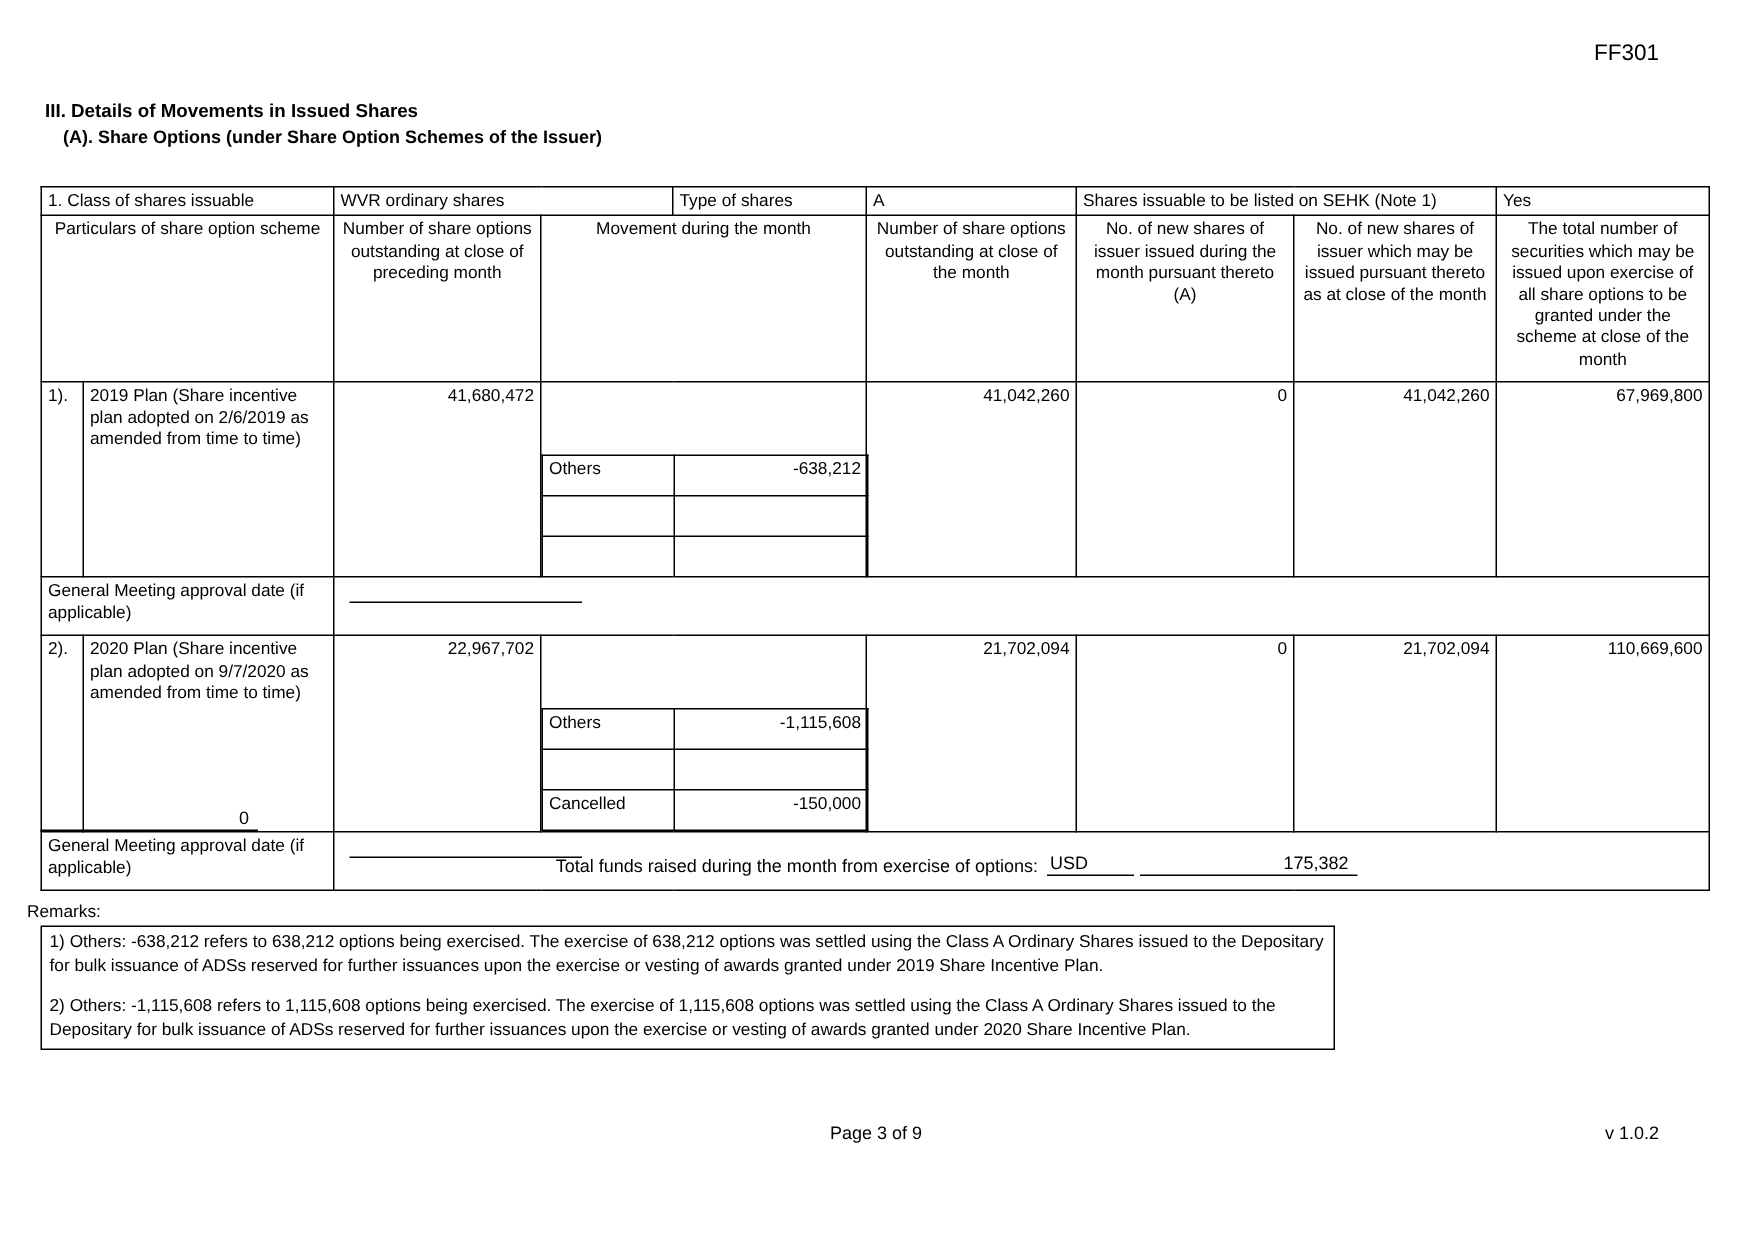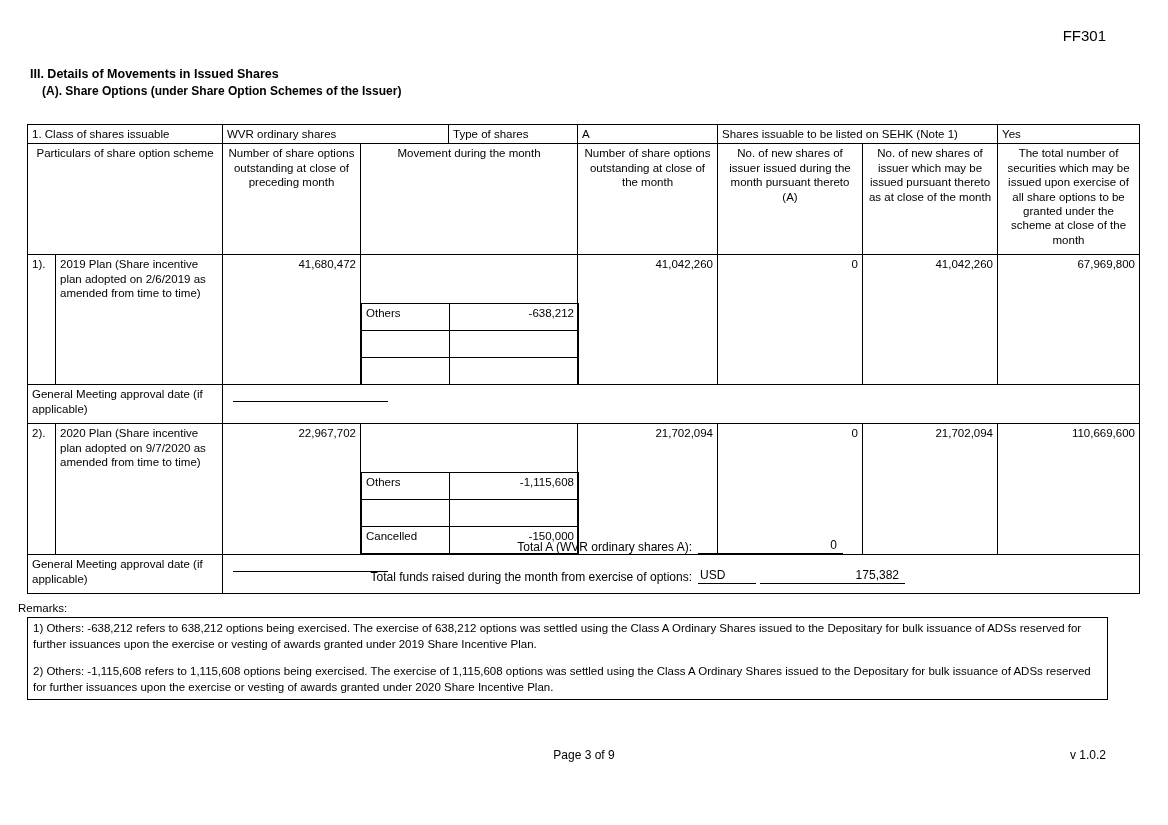--- a/index.html
+++ b/index.html
@@ -123,21 +123,21 @@
   .remarks-label {
     position: absolute;
     top: 602px;
     left: 18px;
     font-size: 11.5px;
   }
   .remarks-box {
     position: absolute;
     top: 617px;
     left: 27px;
-    width: 1081px;
+    width: 863px;
     border: 1px solid #000;
     box-sizing: border-box;
     padding: 3px 5px 4px 5px;
     font-size: 11.5px;
     line-height: 1.35;
   }
   .remarks-box p { margin: 0 0 12px 0; }
   .remarks-box p:last-child { margin-bottom: 0; }
 
   .footer-center {
@@ -274,21 +274,20 @@
       <td colspan="2" style="height:34px">General Meeting approval date (if applicable)</td>
       <td colspan="7" class="vmid">
         <span class="plain-line"></span>
       </td>
     </tr>
   </tbody>
     </table>
 
   <div class="totals">
     <div class="total-row">
-      <div class="total-label">Total A (WVR ordinary shares A):</div>
       <div class="underline-val">0</div>
     </div>
     <div class="total-row">
       <div class="total-label">Total funds raised during the month from exercise of options:</div>
       <div class="curr-label">USD</div>
       <div class="gap"></div>
       <div class="underline-val">175,382</div>
     </div>
   </div>
 

